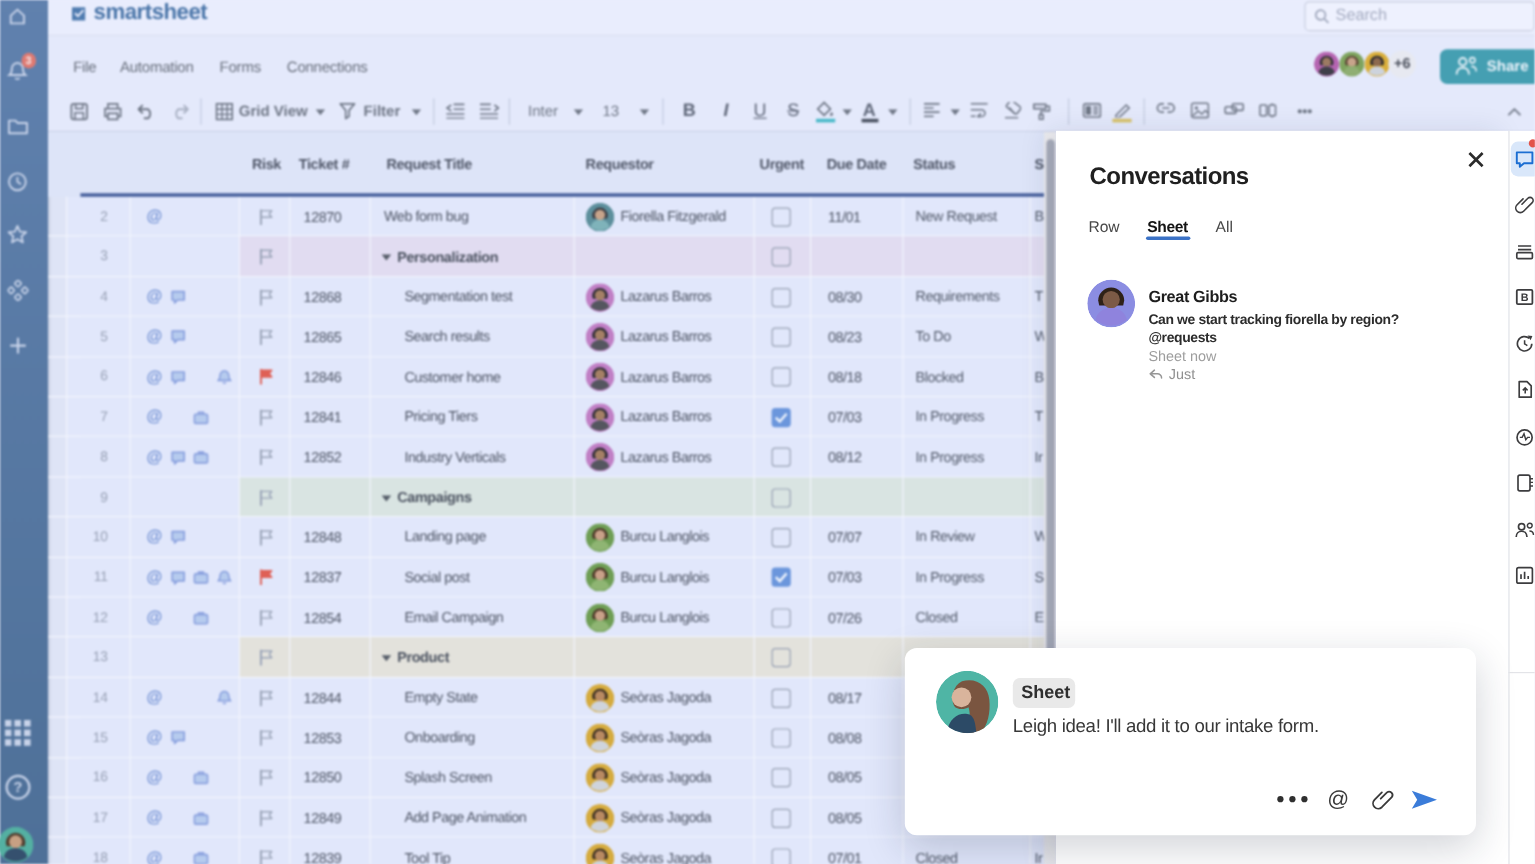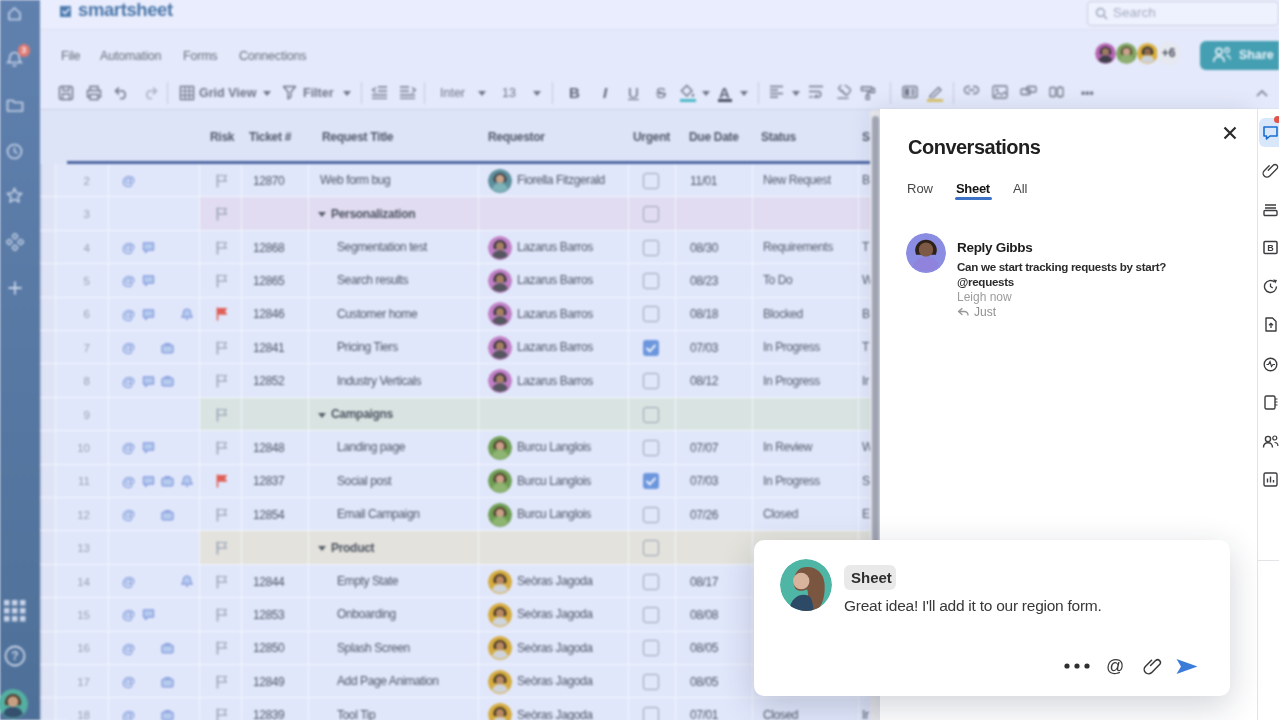--- a/index.html
+++ b/index.html
@@ -831,24 +831,24 @@
 <div style="position:absolute;left:1013px;top:180px;width:30px;height:17px;font-size:13px;color:#474747;line-height:17px;">All</div>
 <div style="position:absolute;left:955px;top:197px;width:37px;height:3px;background:#3b72c6;border-radius:2px;"></div>
 <div style="position:absolute;left:906px;top:233px;width:40px;height:40px;border-radius:50%;overflow:hidden;">
     <svg width="40" height="40" viewBox="0 0 24 24">
       <circle cx="12" cy="12" r="12" fill="#8b8de2"></circle>
       <path d="M5.5 10.5 A6.5 6.5 0 0 1 18.5 10.5 L18 13 L6 13 Z" fill="#2e2118"></path>
       <circle cx="12" cy="10" r="4.3" fill="#7c5a46"></circle>
       <path d="M12 14.2c-4.2 0-7.2 2.4-7.8 5.9a12 12 0 0 0 15.6 0c-.6-3.5-3.6-5.9-7.8-5.9z" fill="#8f83dd"></path>
     </svg>
   </div>
-<div style="position:absolute;left:957px;top:239px;width:150px;height:17px;font-size:13.5px;font-weight:700;color:#1d1d1d;line-height:17px;letter-spacing:-0.3px;">Reply Gibbs</div>
-<div style="position:absolute;left:957px;top:259px;width:270px;height:16px;font-size:11.6px;font-weight:600;color:#2c2c2c;line-height:16px;letter-spacing:-0.3px;">Can we start tracking requests by start?</div>
+<div style="position:absolute;left:957px;top:239px;width:150px;height:17px;font-size:13.5px;font-weight:700;color:#1d1d1d;line-height:17px;letter-spacing:-0.3px;">Great Gibbs</div>
+<div style="position:absolute;left:957px;top:259px;width:270px;height:16px;font-size:11.6px;font-weight:600;color:#2c2c2c;line-height:16px;letter-spacing:-0.3px;">Can we start tracking fiorella by region?</div>
 <div style="position:absolute;left:957px;top:274px;width:270px;height:16px;font-size:11.6px;font-weight:600;color:#2c2c2c;line-height:16px;letter-spacing:-0.3px;">@requests</div>
-<div style="position:absolute;left:957px;top:290px;width:100px;height:15px;font-size:12px;color:#9d9d9d;line-height:15px;">Leigh now</div>
+<div style="position:absolute;left:957px;top:290px;width:100px;height:15px;font-size:12px;color:#9d9d9d;line-height:15px;">Sheet now</div>
 <div style="position:absolute;left:957px;top:307px;width:12px;height:10px;">
     <svg width="12" height="10" viewBox="0 0 12 10">
       <path d="M5 1.5 L1.5 4.5 L5 7.5 M1.5 4.5 h6 a3.5 3.5 0 0 1 3.5 3.5" fill="none" stroke="#979797" stroke-width="1.3" stroke-linecap="round" stroke-linejoin="round"></path>
     </svg>
   </div>
 <div style="position:absolute;left:974px;top:305px;width:50px;height:15px;font-size:12px;color:#8f8f8f;line-height:15px;">Just</div>
 <div style="position:absolute;left:1257px;top:109px;width:22px;height:611px;background:#ffffff;border-left:1px solid #e3e4e8;"></div>
 <div style="position:absolute;left:1257px;top:560px;width:22px;height:1px;background:#e3e4e8;"></div>
 <div style="position:absolute;left:1259px;top:118px;width:25px;height:29px;background:#d9e7fa;border-radius:6px;"></div>
 <div style="position:absolute;left:1262px;top:124.0px;width:18px;height:18px;">
@@ -917,21 +917,21 @@
 <div style="position:absolute;left:780px;top:559px;width:52px;height:52px;border-radius:50%;overflow:hidden;">
     <svg width="52" height="52" viewBox="0 0 24 24">
       <circle cx="12" cy="12" r="12" fill="#4fb5a5"></circle>
       <path d="M10 4 C16 2.5 20 6 20.5 11 C21 16 20 21 17 24 L10 24 C13 20 13.5 17 12.5 14 C11 15 8 15 7 13.5 C5.5 11 6.5 5.5 10 4 Z" fill="#7a5540"></path>
       <circle cx="9.8" cy="10.2" r="3.8" fill="#d9b49c"></circle>
       <path d="M4 24 C5 18.5 8 16.5 11 16.5 C14 16.5 15 18 15.5 24 Z" fill="#2c4a66"></path>
     </svg>
   </div>
 <div style="position:absolute;left:844px;top:564.5px;width:51.5px;height:25.5px;background:#e9e9e9;border-radius:6px;"></div>
 <div style="position:absolute;left:851px;top:570px;width:42px;height:16px;font-size:15px;font-weight:700;color:#2e2e2e;line-height:16px;">Sheet</div>
-<div style="position:absolute;left:844px;top:596px;width:330px;height:19px;font-size:15.5px;letter-spacing:-0.25px;color:#383838;line-height:19px;">Great idea! I'll add it to our region form.</div>
+<div style="position:absolute;left:844px;top:596px;width:330px;height:19px;font-size:15.5px;letter-spacing:-0.25px;color:#383838;line-height:19px;">Leigh idea! I'll add it to our intake form.</div>
 <div style="position:absolute;left:1063px;top:662px;width:30px;height:8px;">
     <svg width="30" height="8" viewBox="0 0 30 8">
       <circle cx="4" cy="4" r="2.6" fill="#2f2f2f"></circle>
       <circle cx="14" cy="4" r="2.6" fill="#2f2f2f"></circle>
       <circle cx="24" cy="4" r="2.6" fill="#2f2f2f"></circle>
     </svg>
   </div>
 <div style="position:absolute;left:1106px;top:656px;width:20px;height:20px;font-size:18px;color:#3a3a3a;line-height:20px;font-weight:400;">@</div>
 <div style="position:absolute;left:1143px;top:657px;width:19px;height:19px;">
     <svg width="19" height="19" viewBox="0 0 19 19">

